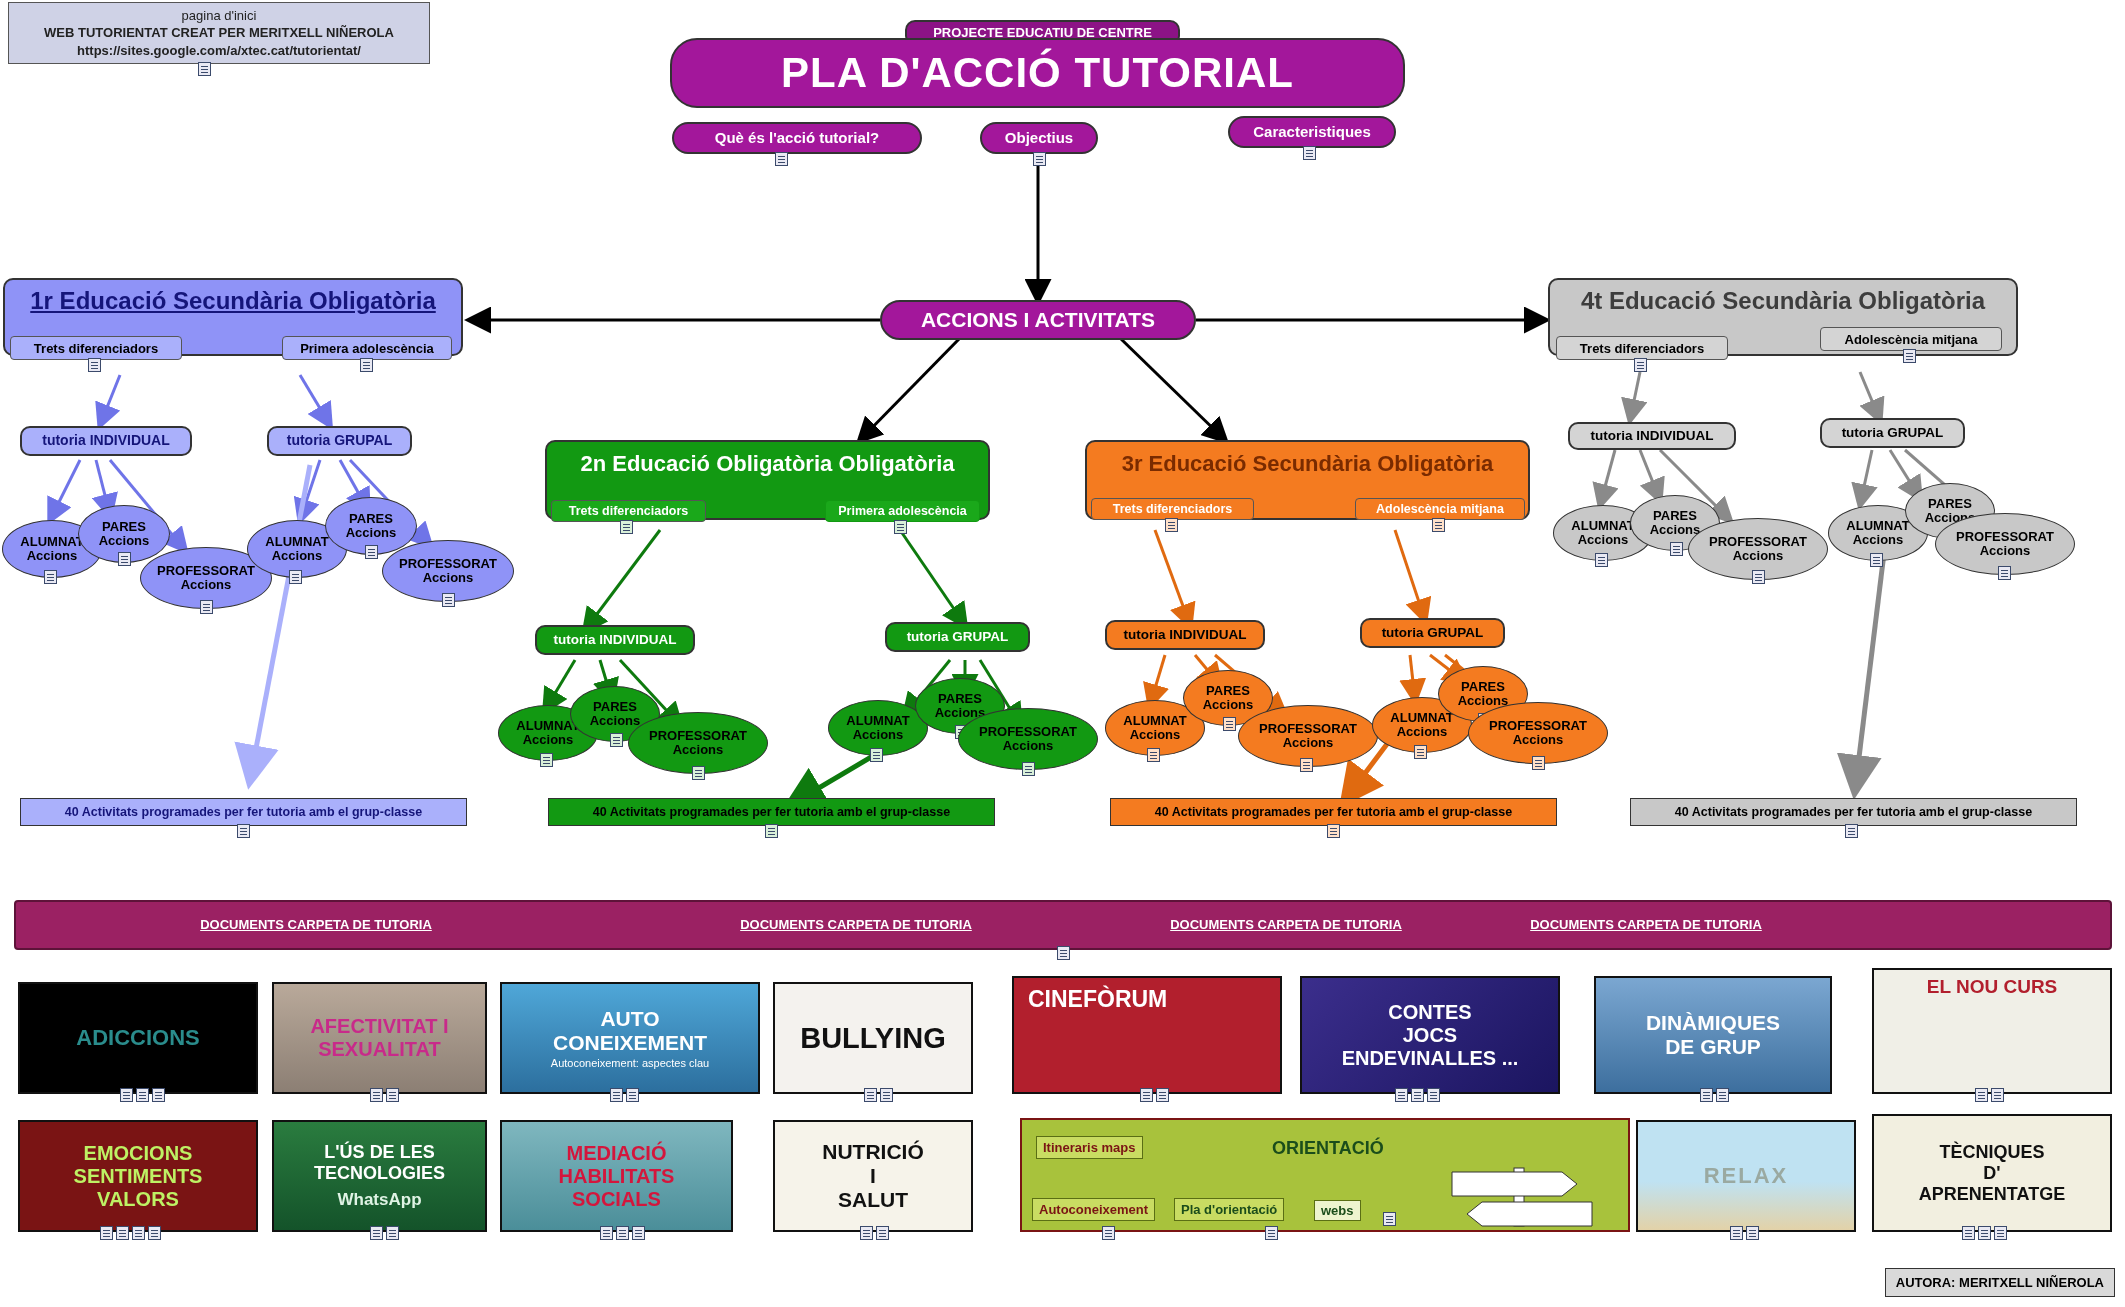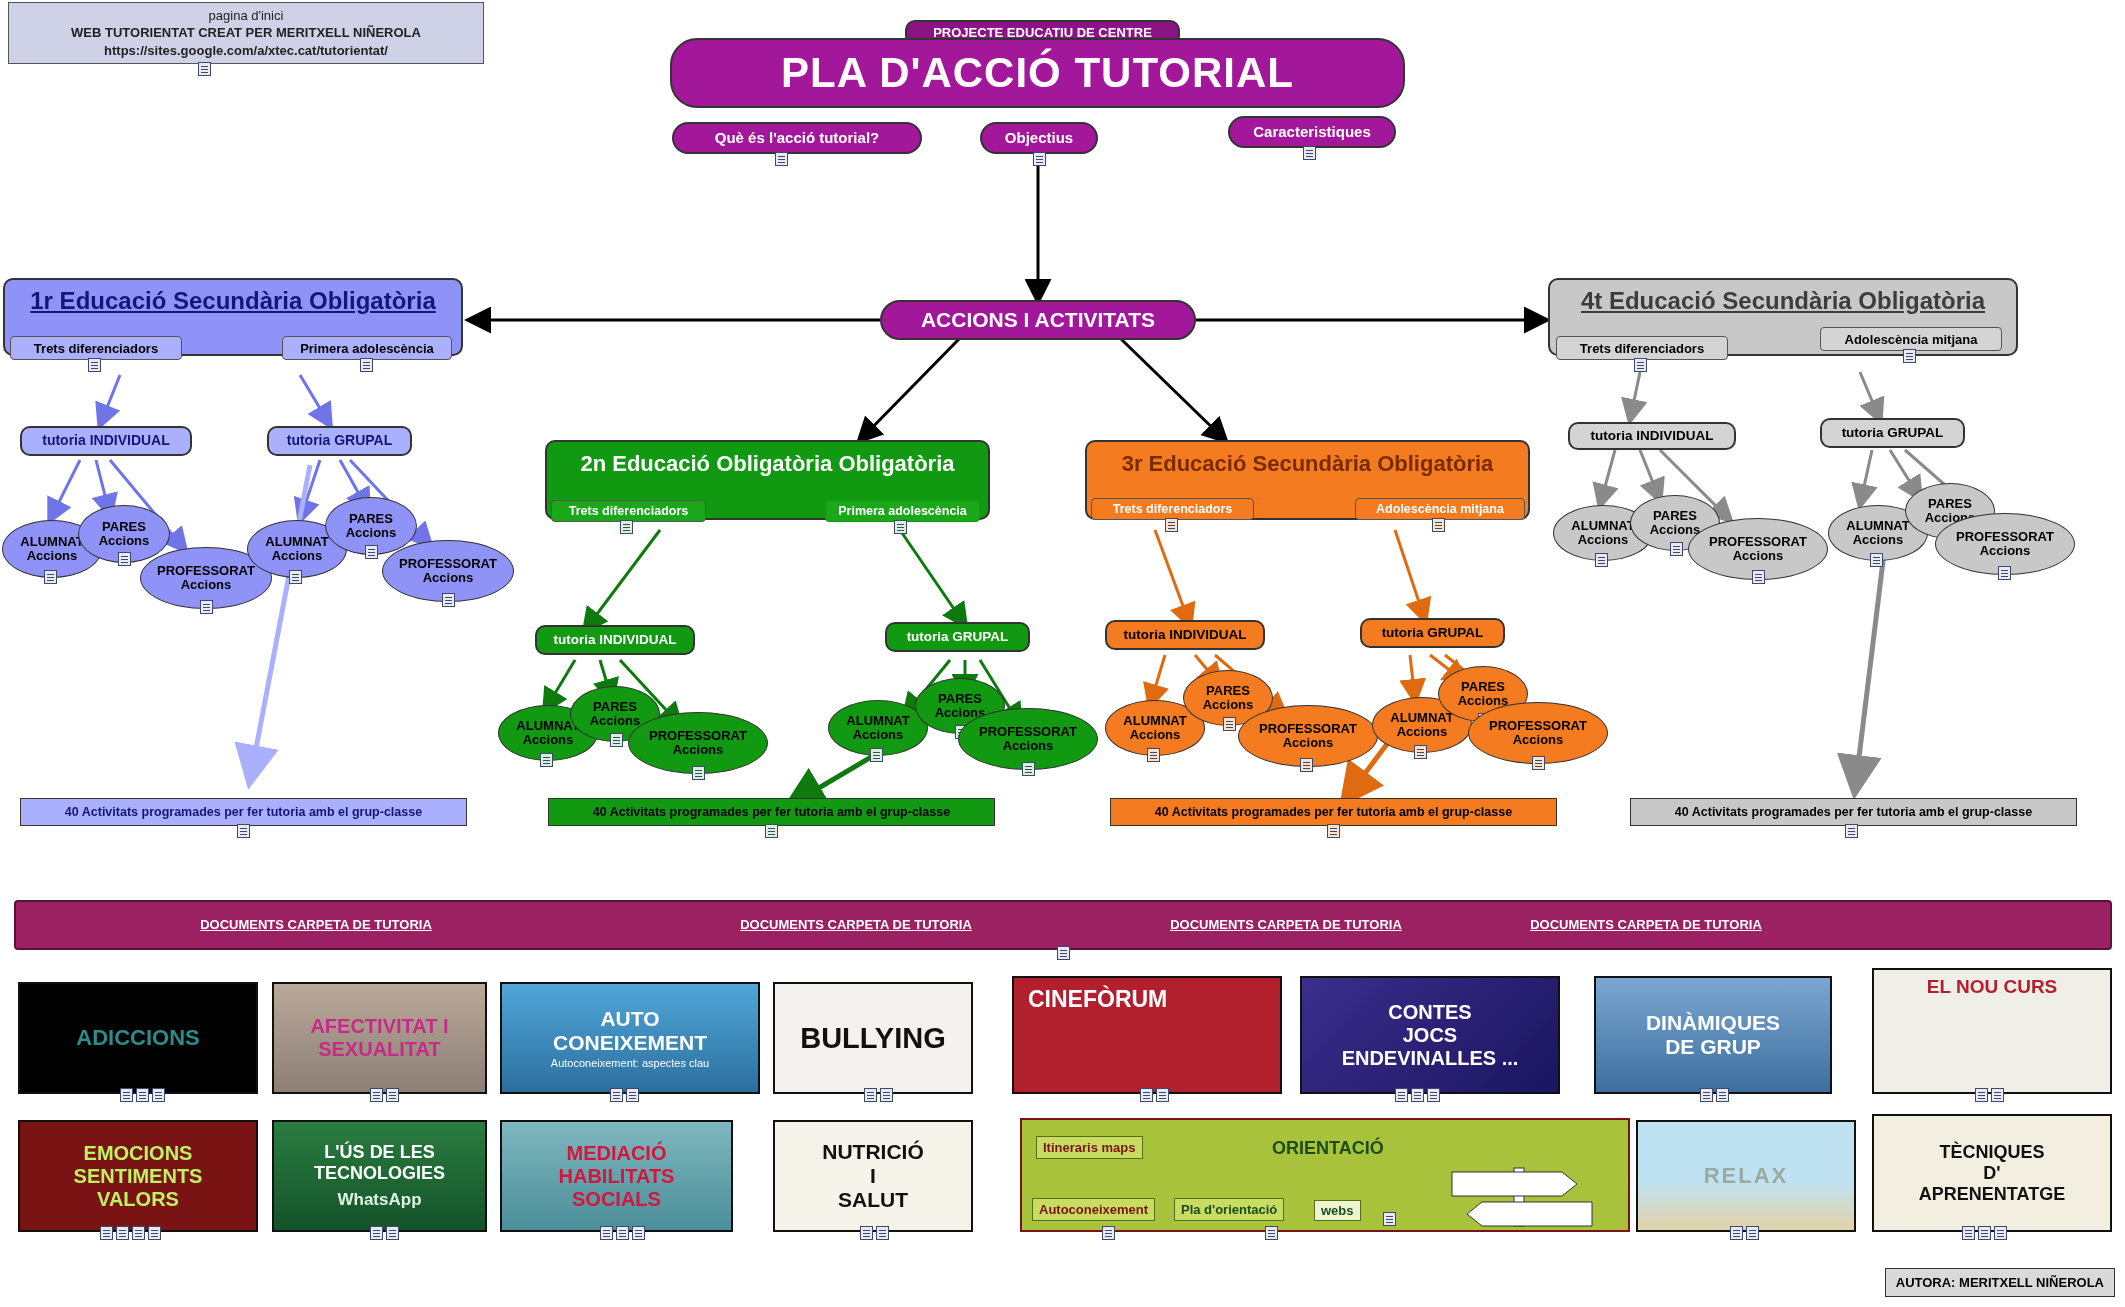--- a/index.html
+++ b/index.html
@@ -50,21 +50,21 @@
   .c-green-l{ background:#1aa81a; }
   .c-orange { background:#f47b20; color:#000; }
   .c-orange-l{ background:#f78d38; color:#000; }
   .c-grey   { background:#c8c8c8; color:#000; }
   .c-grey-l { background:#d4d4d4; color:#000; }
 
   svg.wires { position:absolute; left:0; top:0; width:2125px; height:1307px; pointer-events:none; }
 
   
   .topnote {
-    position:absolute; left:8px; top:2px; width:476px; height:62px;
+    position:absolute; left:8px; top:2px; width:422px; height:62px;
     background:#cfd2e6; border:1px solid #555;
     font-size:13px; font-weight:bold; color:#222;
     display:flex; flex-direction:column; align-items:center; justify-content:center;
     line-height:1.35;
   }
   .topnote .l1 { font-weight:normal; }
 
   
   .docicon {
     position:absolute; width:13px; height:14px;
@@ -372,21 +372,21 @@
 Accions</span>
 </div>
 <div class="docicon o" style="left:1532px; top:756px;"></div>
 
 <div class="bottombar c-orange" style="left:1110px; top:798px; width:447px; height:28px; font-size:12.5px; color:#000;">
   <span>40 Activitats programades per fer tutoria amb el grup-classe</span>
 </div>
 <div class="docicon o" style="left:1327px; top:824px;"></div>
 
 <div class="node c-grey rounded" style="left:1548px; top:278px; width:470px; height:78px; font-size:24px; align-items:flex-start; padding-top:8px; color:#3d3d3d;">
-  <span style="text-decoration:underline;">4t Educació Secundària Obligatòria</span>
+  <span style="">4t Educació Secundària Obligatòria</span>
 </div>
 <div class="tagbox c-grey-l" style="left:1556px; top:336px; width:172px; height:24px; font-size:13px;">
   <span>Trets diferenciadors</span>
 </div>
 <div class="docicon" style="left:1634px; top:358px;"></div>
 <div class="tagbox c-grey-l" style="left:1820px; top:327px; width:182px; height:24px; font-size:13px;">
   <span>Adolescència mitjana</span>
 </div>
 <div class="docicon" style="left:1903px; top:349px;"></div>
 

